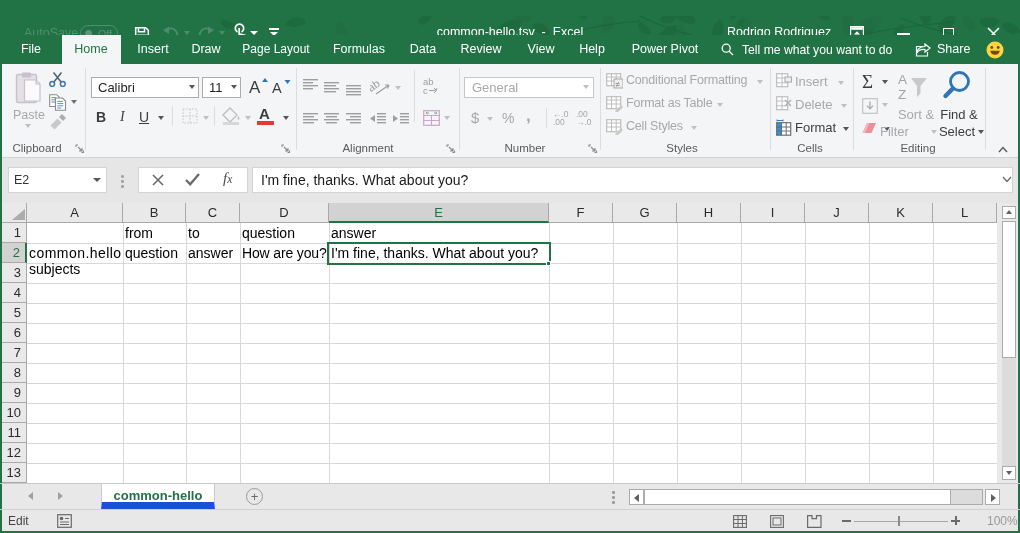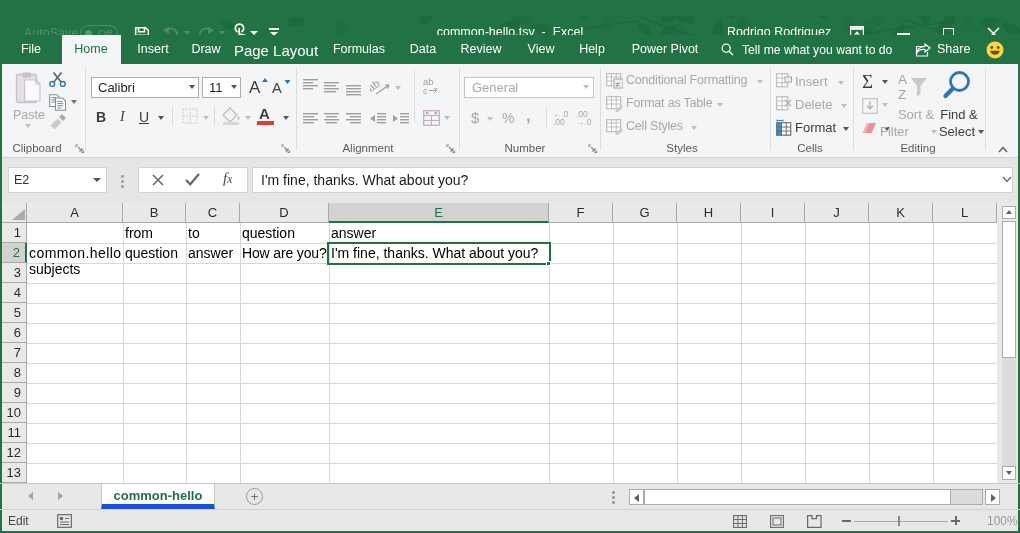--- a/index.html
+++ b/index.html
@@ -94,21 +94,21 @@
 <svg class="abs" style="left:987px;top:11px;" width="13" height="13" viewBox="0 0 13 13">
 <path d="M1 1 L12 12 M12 1 L1 12" stroke="#fff" stroke-width="1.5"></path>
 </svg>
 </div>
 <div class="abs" style="left:0;top:35px;width:1020px;height:29px;background:#217346;">
 <div class="abs" style="left:62px;top:0;width:59px;height:29px;background:#F4F5F6;"></div>
 <div class="abs" style="left:-24px;top:7px;width:110px;text-align:center;font-size:12.5px;color:#fff;">File</div>
 <div class="abs" style="left:36px;top:7px;width:110px;text-align:center;font-size:12.5px;color:#217346;">Home</div>
 <div class="abs" style="left:98px;top:7px;width:110px;text-align:center;font-size:12.5px;color:#fff;">Insert</div>
 <div class="abs" style="left:151px;top:7px;width:110px;text-align:center;font-size:12.5px;color:#fff;">Draw</div>
-<div class="abs" style="left:221px;top:7px;width:110px;text-align:center;font-size:15px;color:#fff;">Page Layout</div>
+<div class="abs" style="left:221px;top:7px;width:110px;text-align:center;font-size:12px;color:#fff;">Page Layout</div>
 <div class="abs" style="left:304px;top:7px;width:110px;text-align:center;font-size:12.5px;color:#fff;">Formulas</div>
 <div class="abs" style="left:368px;top:7px;width:110px;text-align:center;font-size:12.5px;color:#fff;">Data</div>
 <div class="abs" style="left:426px;top:7px;width:110px;text-align:center;font-size:12.5px;color:#fff;">Review</div>
 <div class="abs" style="left:486px;top:7px;width:110px;text-align:center;font-size:12.5px;color:#fff;">View</div>
 <div class="abs" style="left:537px;top:7px;width:110px;text-align:center;font-size:12.5px;color:#fff;">Help</div>
 <div class="abs" style="left:610px;top:7px;width:110px;text-align:center;font-size:12.5px;color:#fff;">Power Pivot</div>
 <svg class="abs" style="left:721px;top:8px;" width="13" height="13" viewBox="0 0 13 13">
 <circle cx="5.2" cy="5.2" r="4" fill="none" stroke="#fff" stroke-width="1.3"></circle>
 <path d="M8.2 8.2 L12 12" stroke="#fff" stroke-width="1.3"></path>
 </svg>
@@ -468,21 +468,21 @@
 <div class="abs" style="left:5px;top:263px;width:14px;height:14px;background:#fff;border:1px solid #ABABAB;">
         <div class="abs" style="left:2.5px;top:4px;width:0;height:0;border-left:3.5px solid transparent;border-right:3.5px solid transparent;border-top:4.5px solid #606060;"></div>
       </div>
 </div>
 </div>
 <div class="abs" style="left:0;top:483px;width:1020px;height:26px;background:#E8E8E8;border-top:1px solid #CACACA;">
 <div class="abs" style="left:0;top:0;width:2px;height:26px;background:#217346;"></div>
 <div class="abs" style="left:1018px;top:0;width:2px;height:26px;background:#217346;"></div>
 <div class="abs" style="left:28px;top:8px;width:0;height:0;border-top:4.5px solid transparent;border-bottom:4.5px solid transparent;border-right:5.5px solid #A0A0A0;"></div>
 <div class="abs" style="left:58px;top:8px;width:0;height:0;border-top:4.5px solid transparent;border-bottom:4.5px solid transparent;border-left:5.5px solid #A0A0A0;"></div>
-<div class="abs" style="left:101px;top:0;width:114px;height:26px;background:#fff;border-left:1px solid #CACACA;border-right:1px solid #CACACA;border-bottom:6px solid #1d4ed8;text-align:center;font-size:13px;font-weight:bold;color:#217346;line-height:24px;">common-hello</div>
+<div class="abs" style="left:101px;top:0;width:114px;height:26px;background:#fff;border-left:1px solid #CACACA;border-right:1px solid #CACACA;border-bottom:8px solid #1d4ed8;text-align:center;font-size:13px;font-weight:bold;color:#217346;line-height:24px;">common-hello</div>
 <div class="abs" style="left:246px;top:4px;width:17px;height:17px;border:1px solid #9a9a9a;border-radius:50%;color:#6a6a6a;font-size:13px;text-align:center;line-height:16px;">+</div>
 <div class="abs" style="left:612px;top:7px;width:2.5px;height:2.5px;border-radius:50%;background:#9a9a9a;"></div>
 <div class="abs" style="left:612px;top:12px;width:2.5px;height:2.5px;border-radius:50%;background:#9a9a9a;"></div>
 <div class="abs" style="left:612px;top:17px;width:2.5px;height:2.5px;border-radius:50%;background:#9a9a9a;"></div>
 <div class="abs" style="left:629px;top:5px;width:354px;height:16px;background:#DCDCDC;border:1px solid #ABABAB;"></div>
 <div class="abs" style="left:629px;top:5px;width:15px;height:16px;background:#fff;border:1px solid #ABABAB;">
       <div class="abs" style="left:4px;top:3.5px;width:0;height:0;border-top:4px solid transparent;border-bottom:4px solid transparent;border-right:5px solid #606060;"></div>
     </div>
 <div class="abs" style="left:644px;top:5px;width:307px;height:16px;background:#fff;border:1px solid #ABABAB;"></div>
 <div class="abs" style="left:985px;top:5px;width:15px;height:16px;background:#fff;border:1px solid #ABABAB;">

